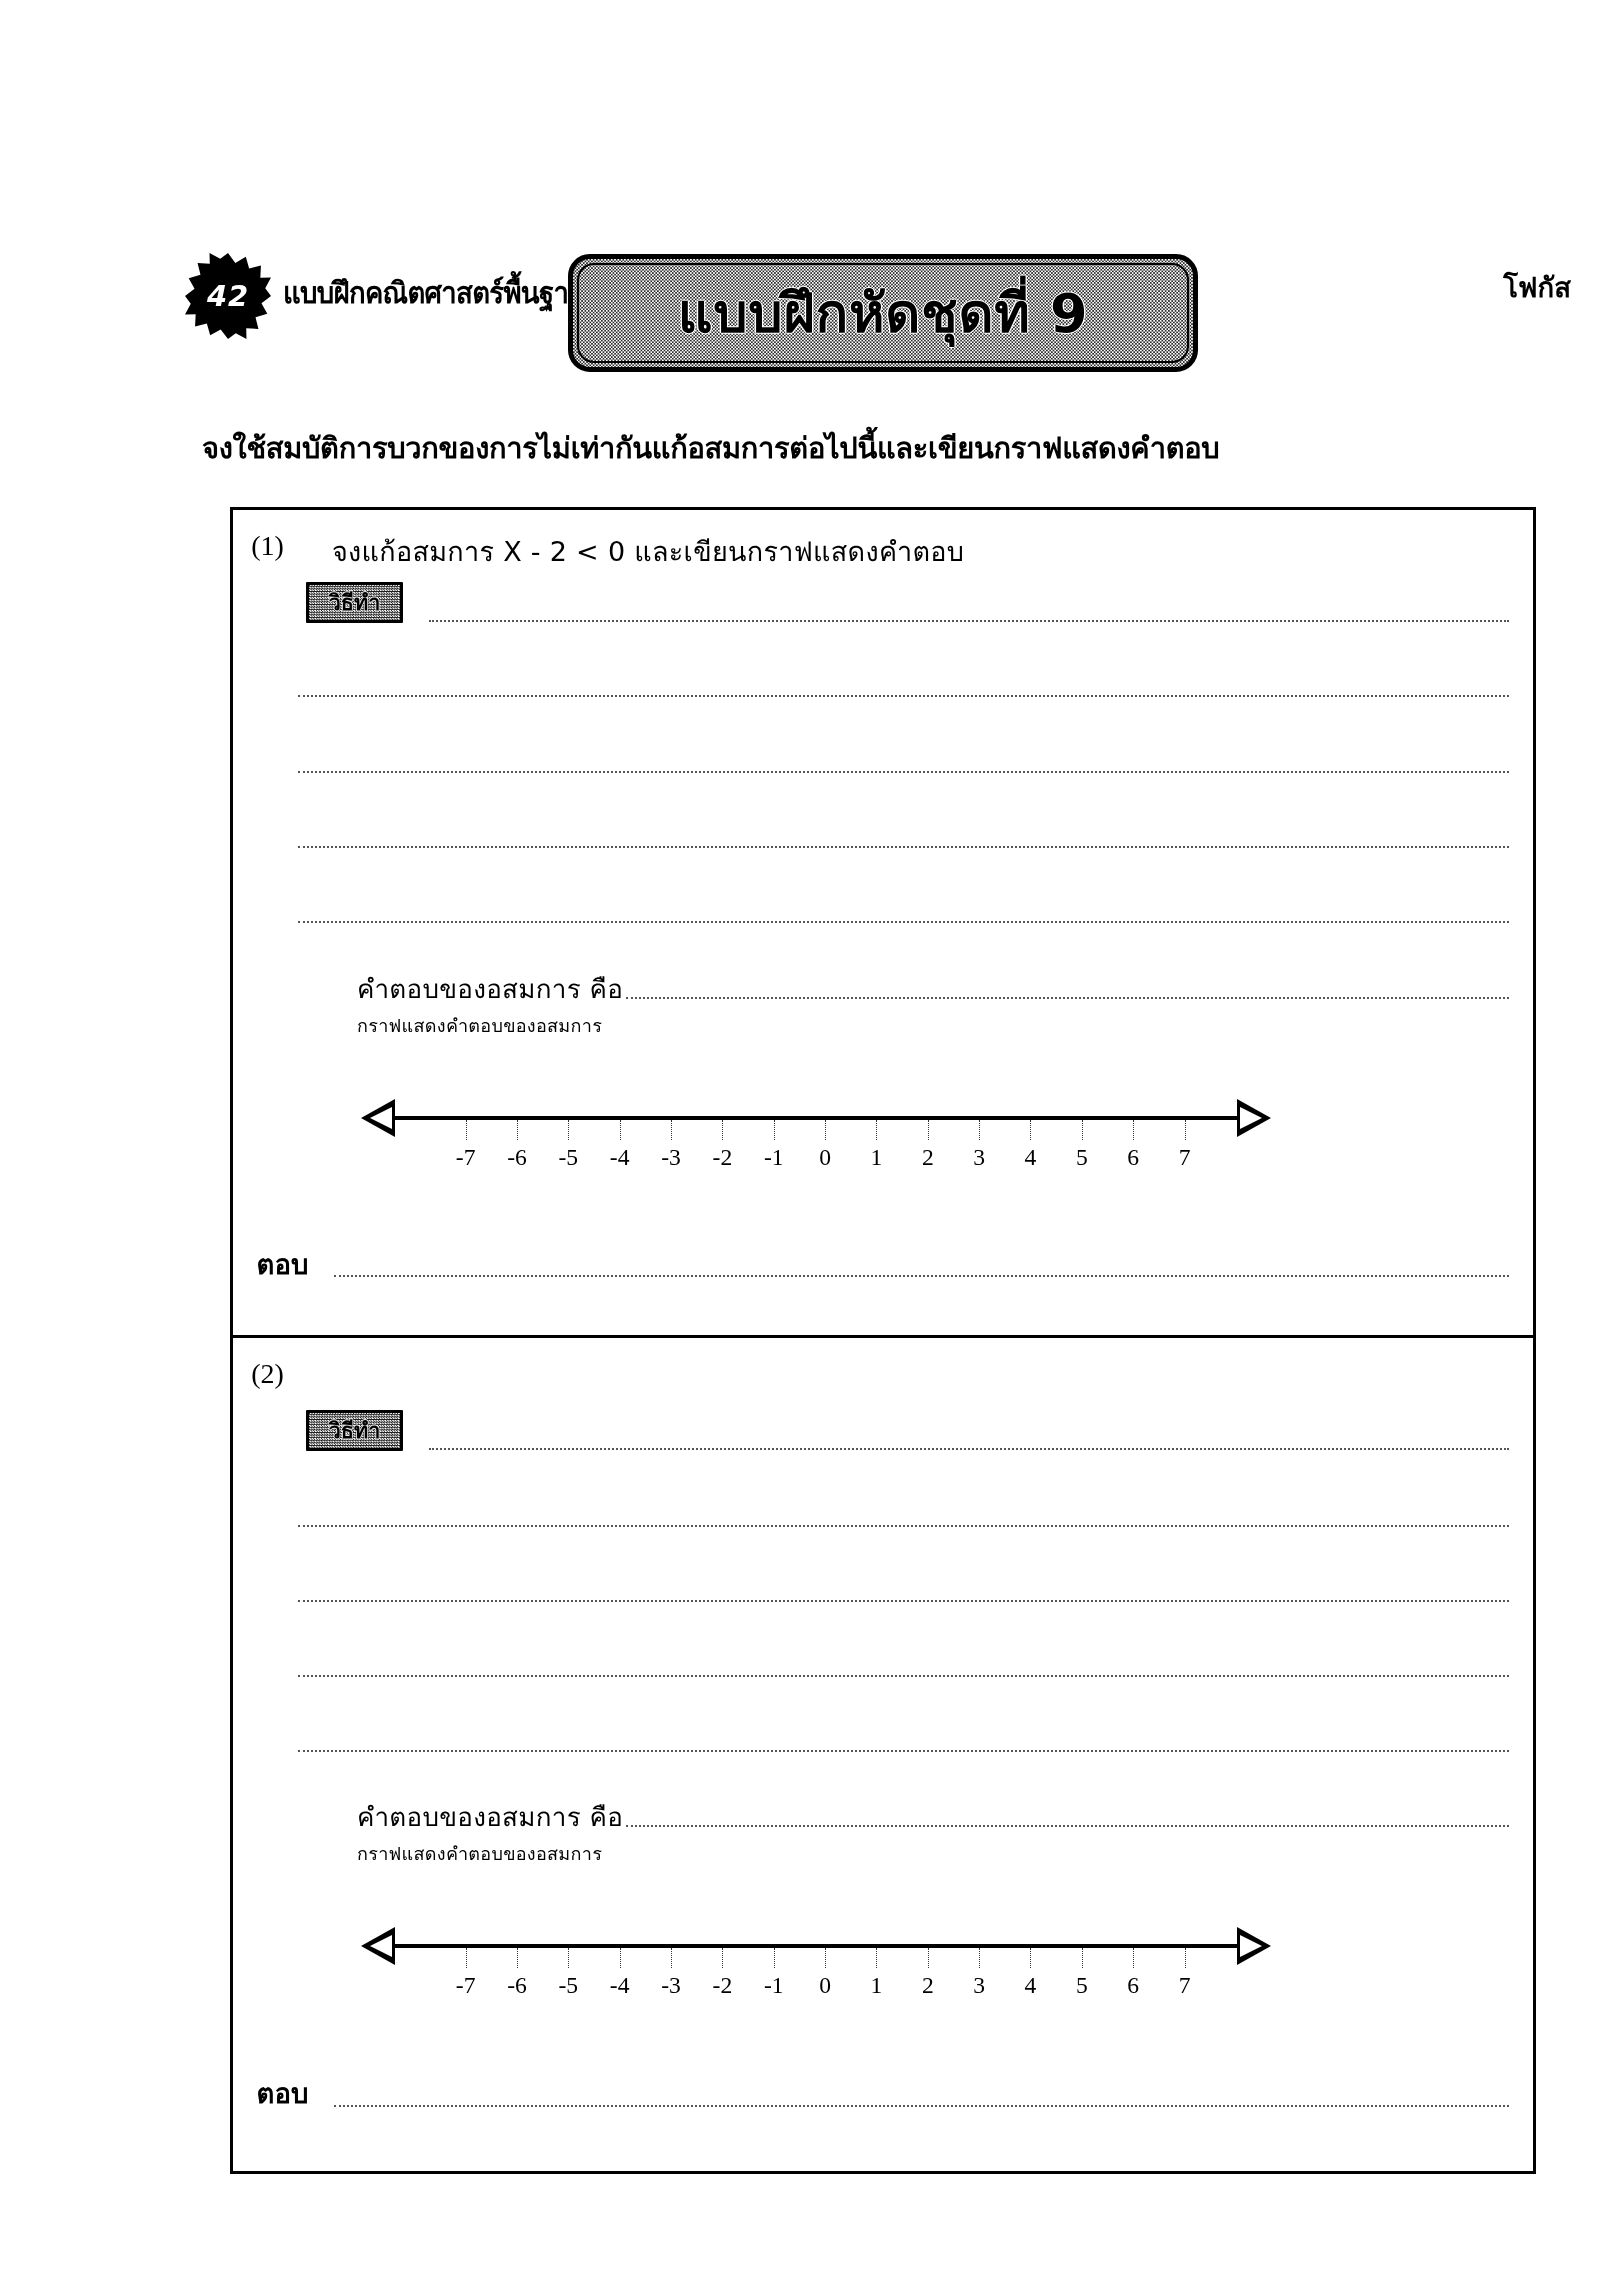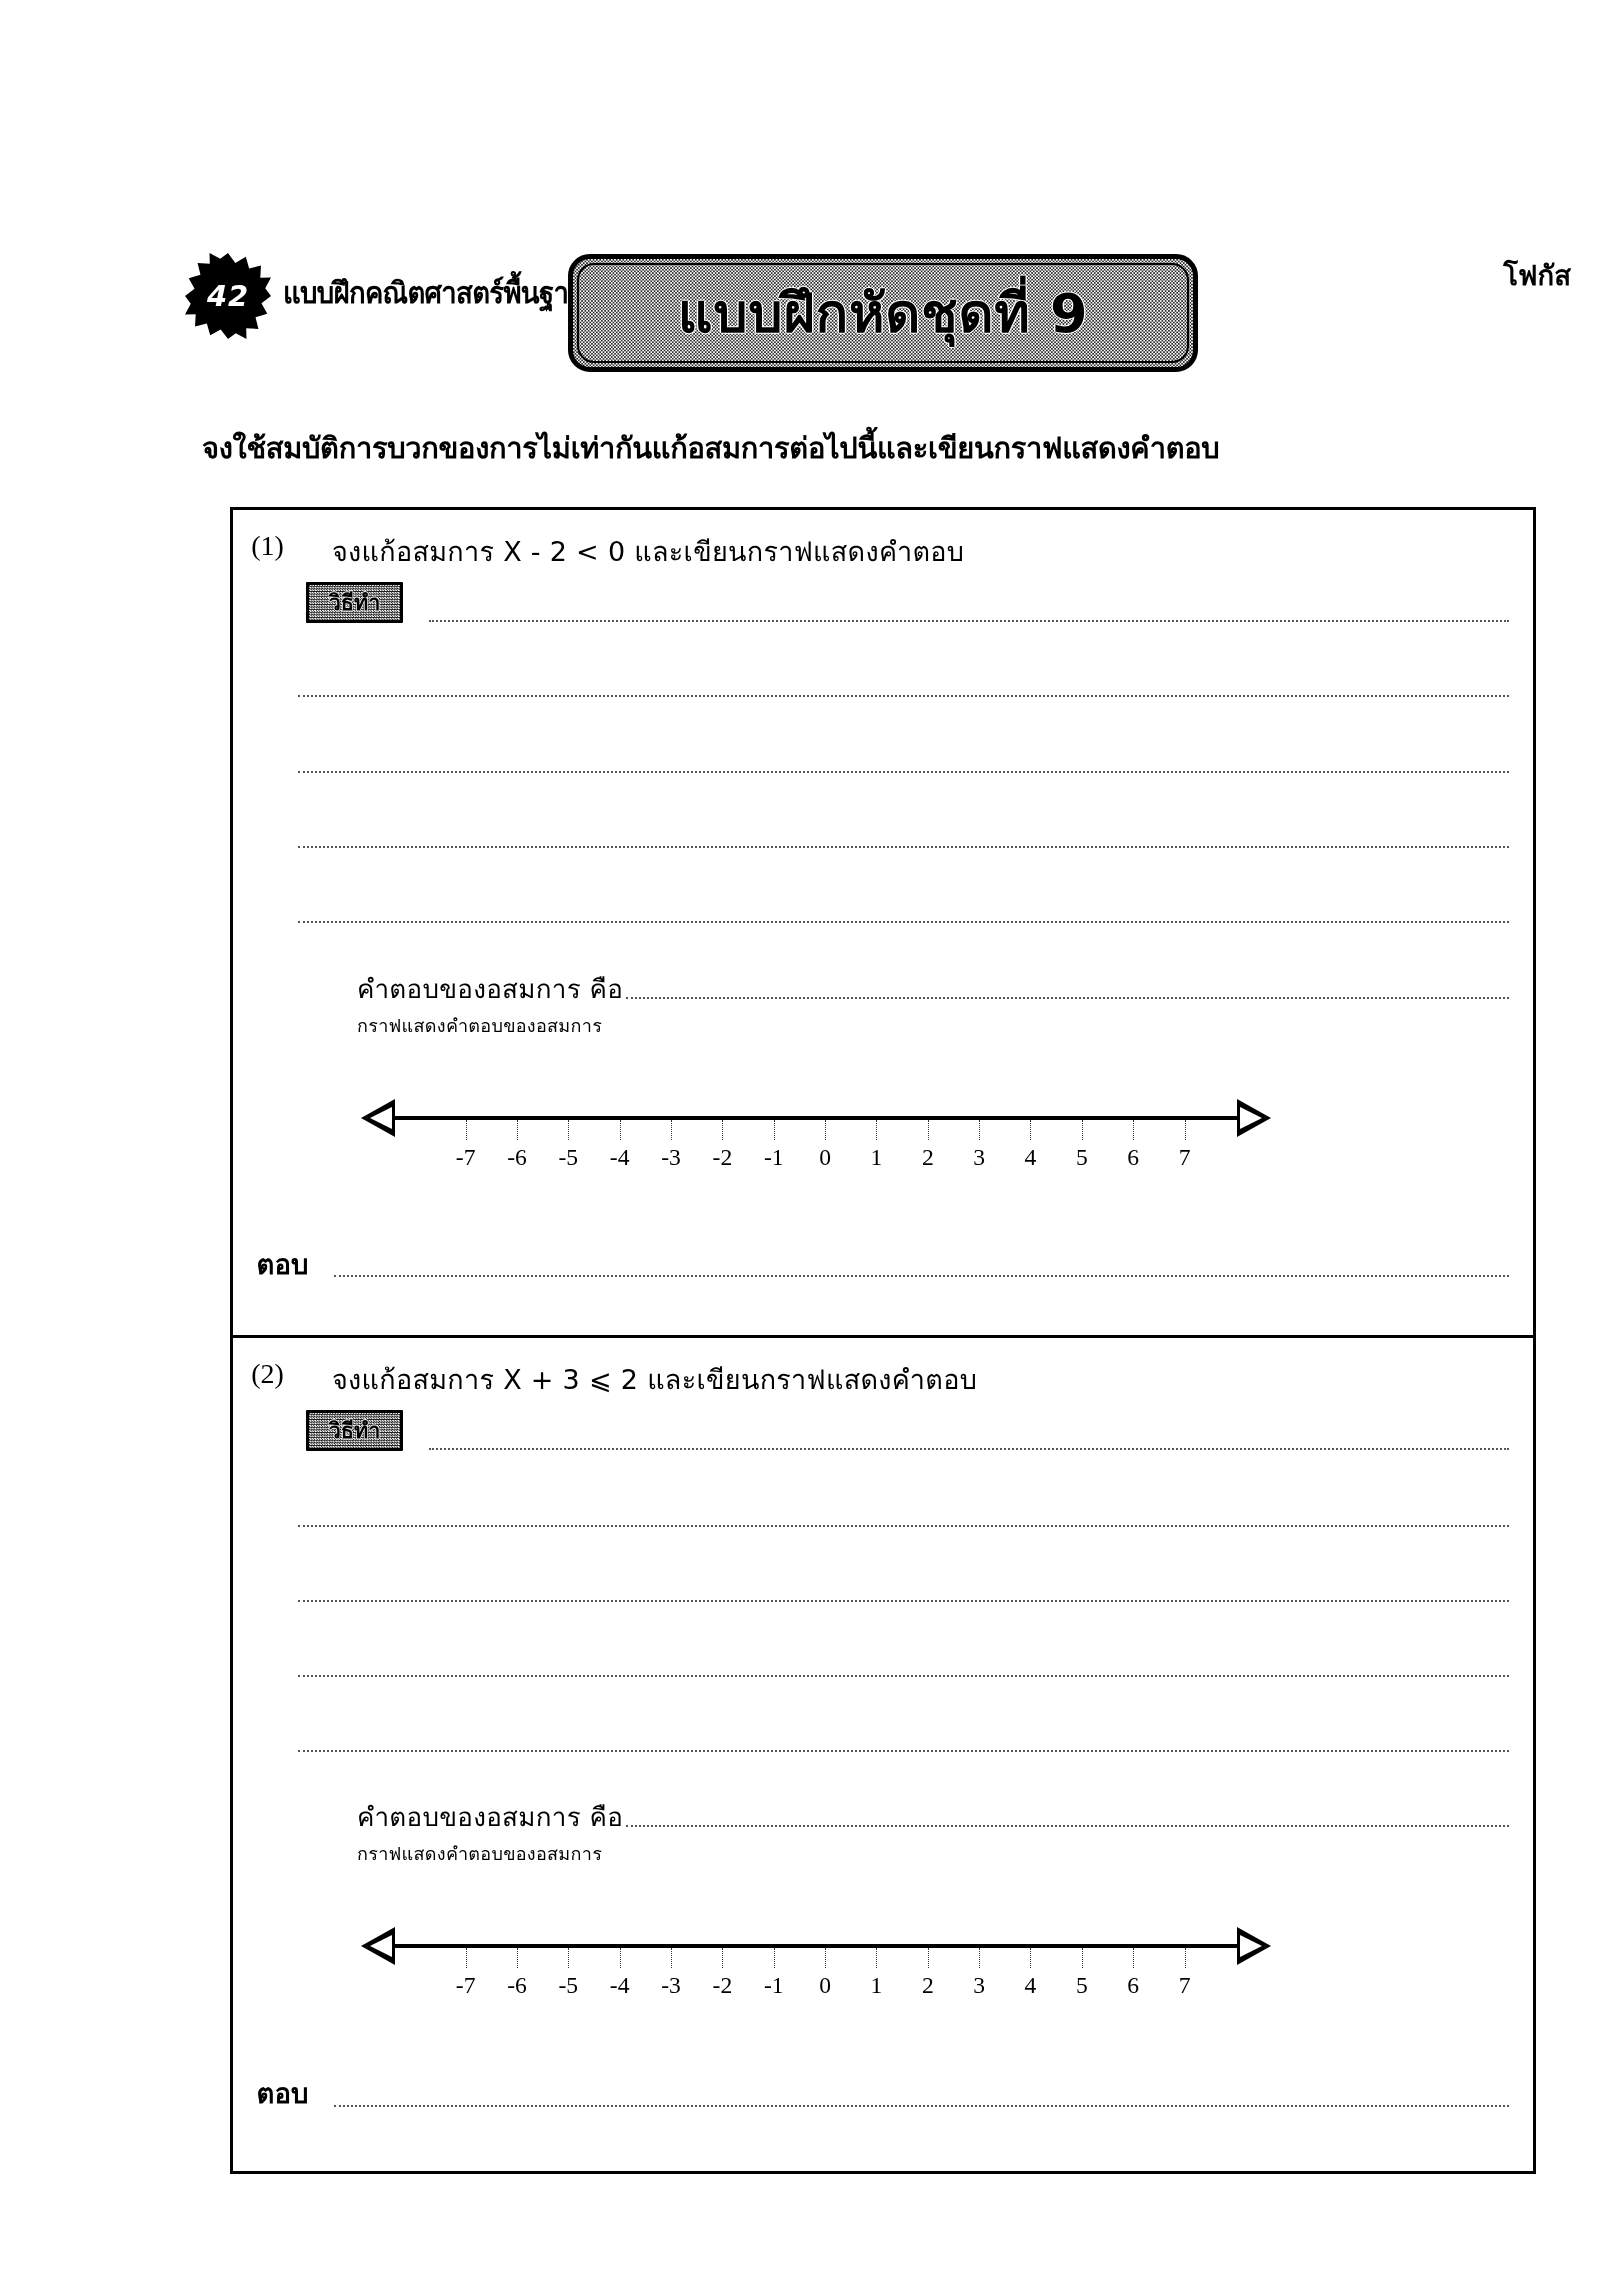--- a/index.html
+++ b/index.html
@@ -71,21 +71,21 @@
     font-size: 27.5px;
     font-weight: bold;
     letter-spacing: -0.7px;
     white-space: nowrap;
     transform: scaleY(1.08);
     transform-origin: left center;
   }
   .publisher {
     position: absolute;
     right: 52px;
-    top: 132px;
+    top: 144px;
     font-size: 27.5px;
     font-weight: bold;
     white-space: nowrap;
   }
 
   
   .banner-wrap {
     position: absolute;
     left: 568px;
     top: 254px;
@@ -378,21 +378,20 @@
         </div>
     </div>
 
     <div class="final-label" style="left:23.6px; top:732px;">ตอบ</div>
     <div class="wline" style="left:101px; right:23.6px; top:765px;"></div>
   </div>
 
   <div class="problem second">
 
     <div class="q-number q-row-1">(2)</div>
-    <div class="q-text q-row-1">จงแก้อสมการ    X + 3  ⩽ 2  และเขียนกราฟแสดงคำตอบ</div>
 
     <div class="method-badge" style="top:72px;">
       <span>วิธีทำ</span>
     </div>
 
     <div class="wline" style="left:196px; right:23.6px; top:110px;"></div>
     <div class="wline" style="left:65px; right:23.6px; top:187px;"></div>
     <div class="wline" style="left:65px; right:23.6px; top:262px;"></div>
     <div class="wline" style="left:65px; right:23.6px; top:337px;"></div>
     <div class="wline" style="left:65px; right:23.6px; top:412px;"></div>

